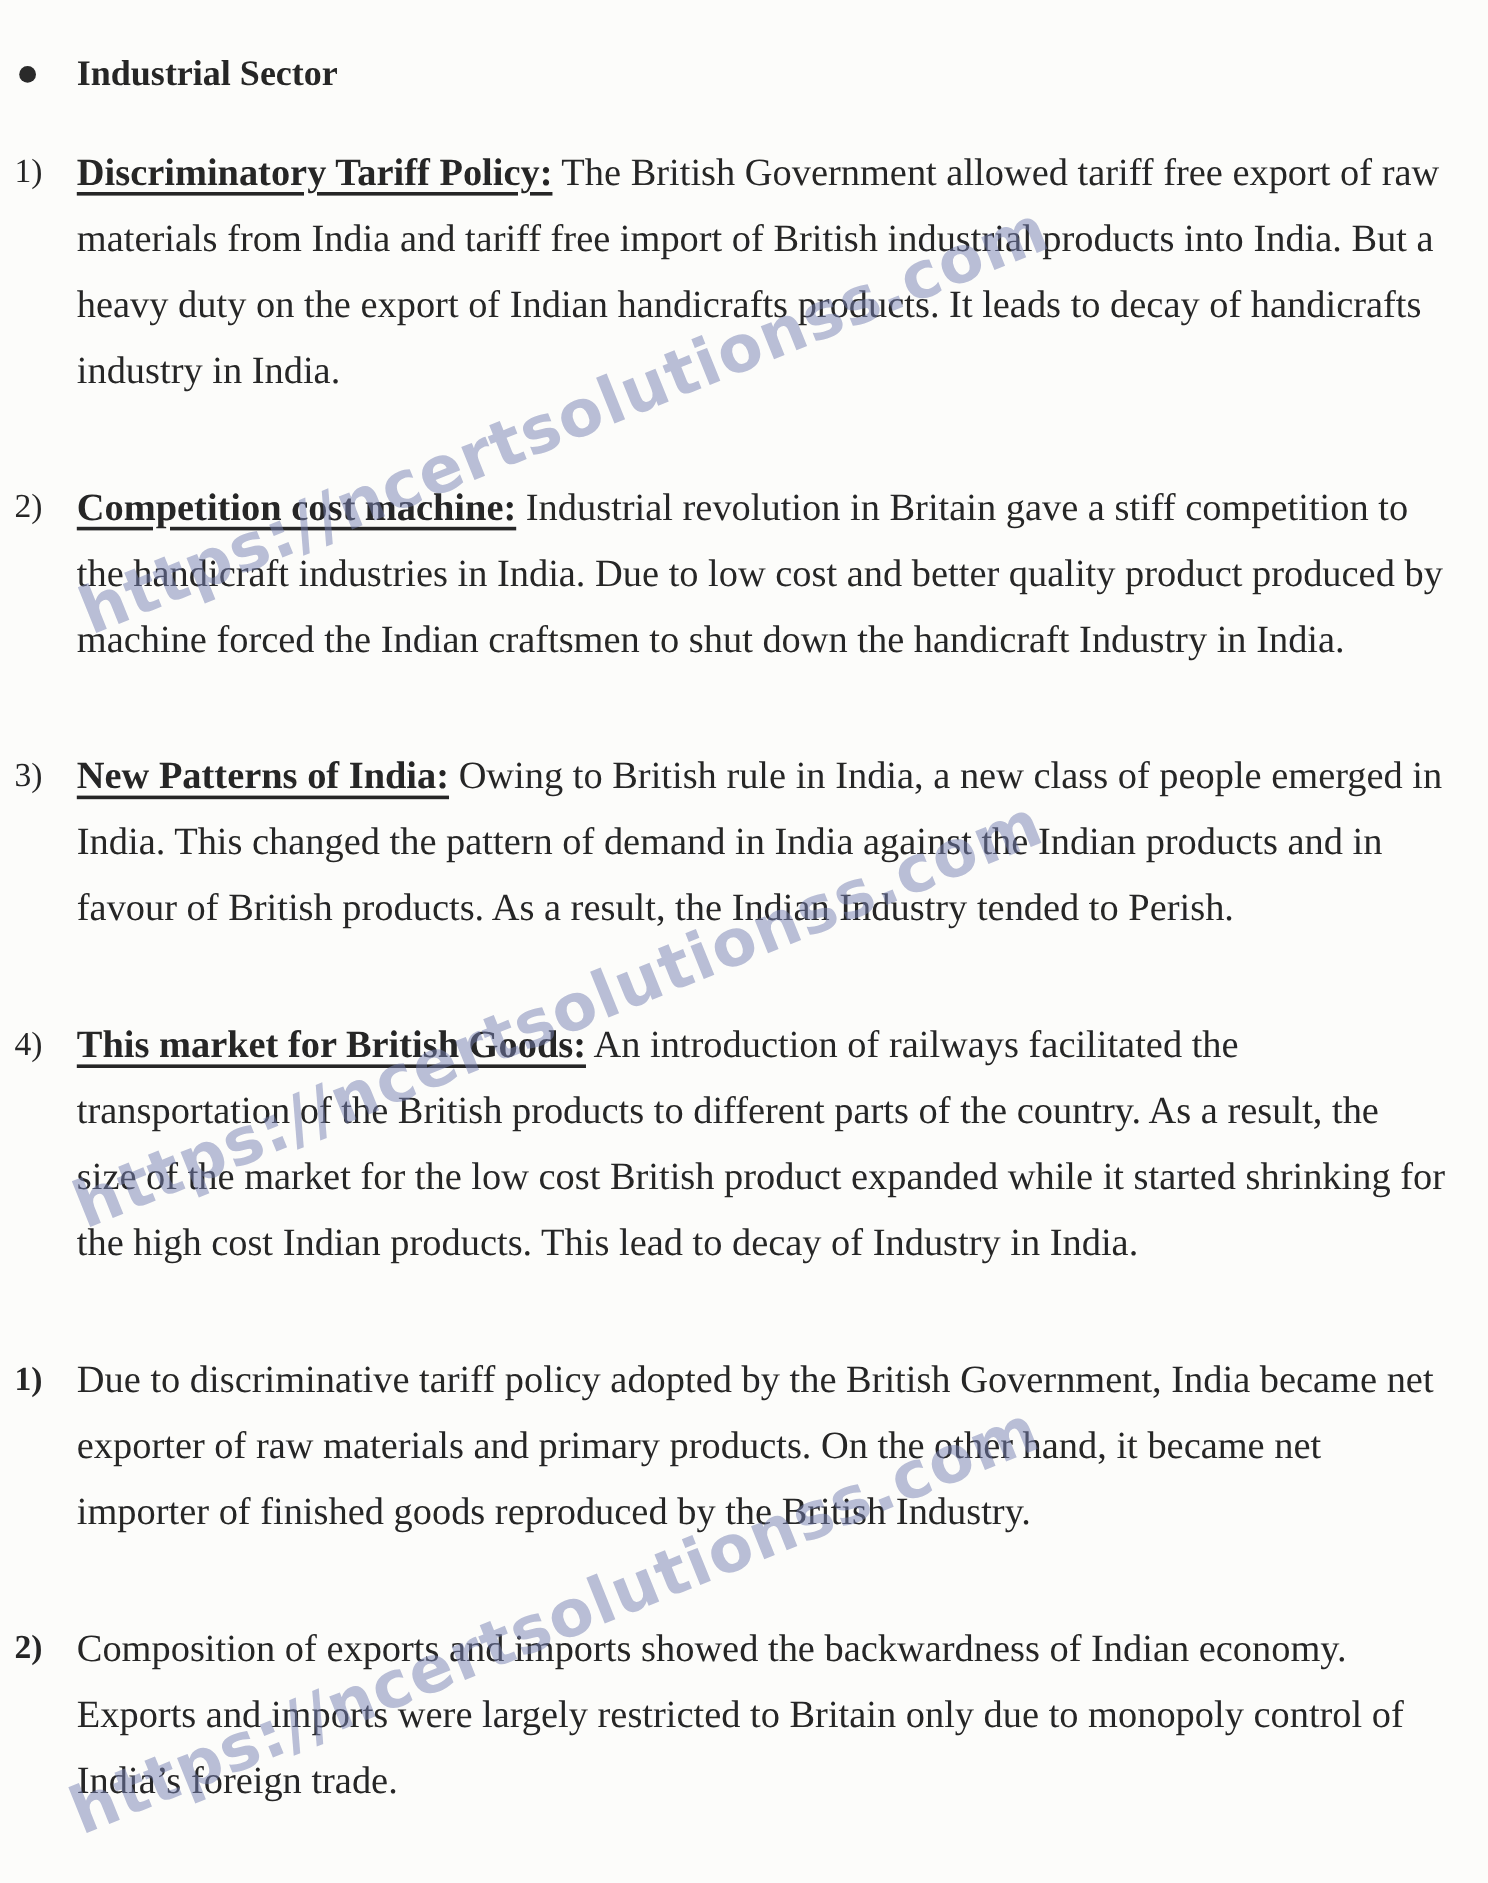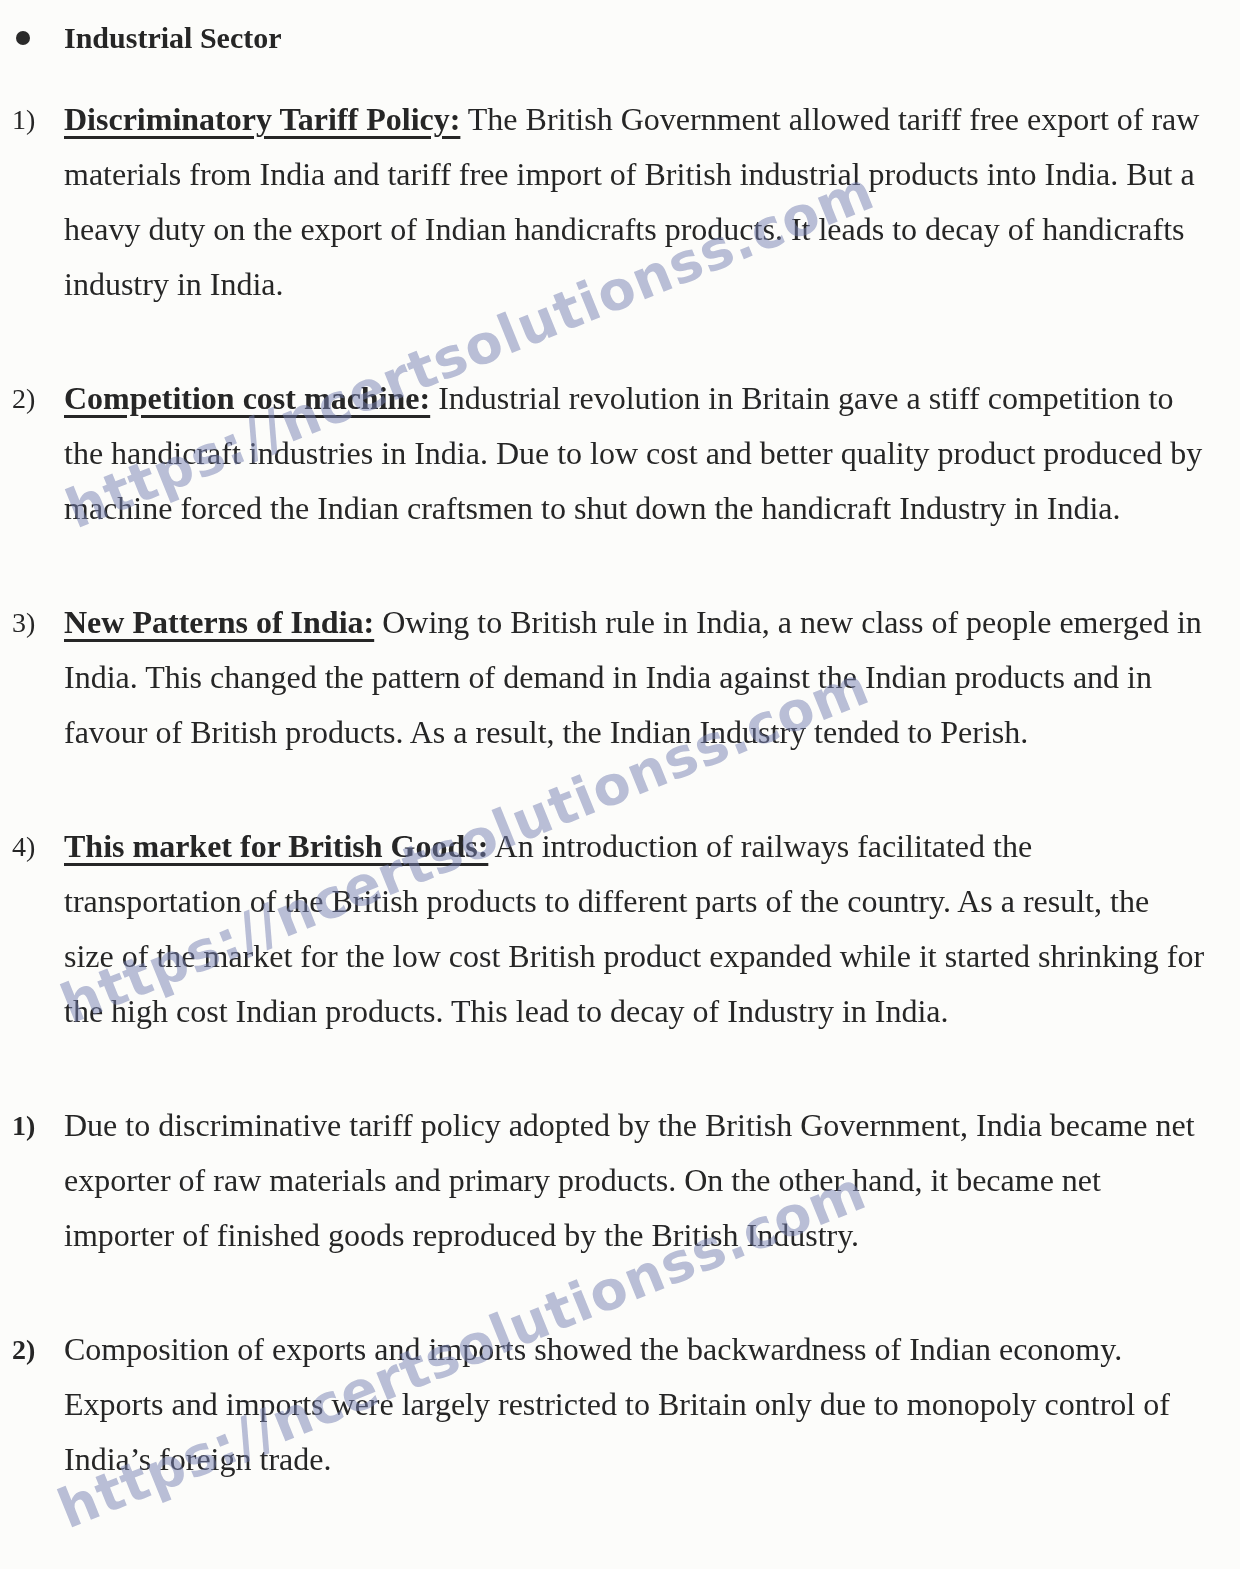--- a/index.html
+++ b/index.html
@@ -9,20 +9,21 @@
     height: 1569px;
     background: #fcfcfa;
     font-family: "Liberation Serif", serif;
     color: #262626;
     overflow: hidden;
   }
   .content {
     position: relative;
     z-index: 1;
     padding: 20px 34px 0 12px;
+    margin-top: 24px;
   }
   .bullet-row {
     display: flex;
     align-items: flex-start;
   }
   .bullet {
     flex: none;
     width: 14px;
     height: 14px;
     border-radius: 50%;

